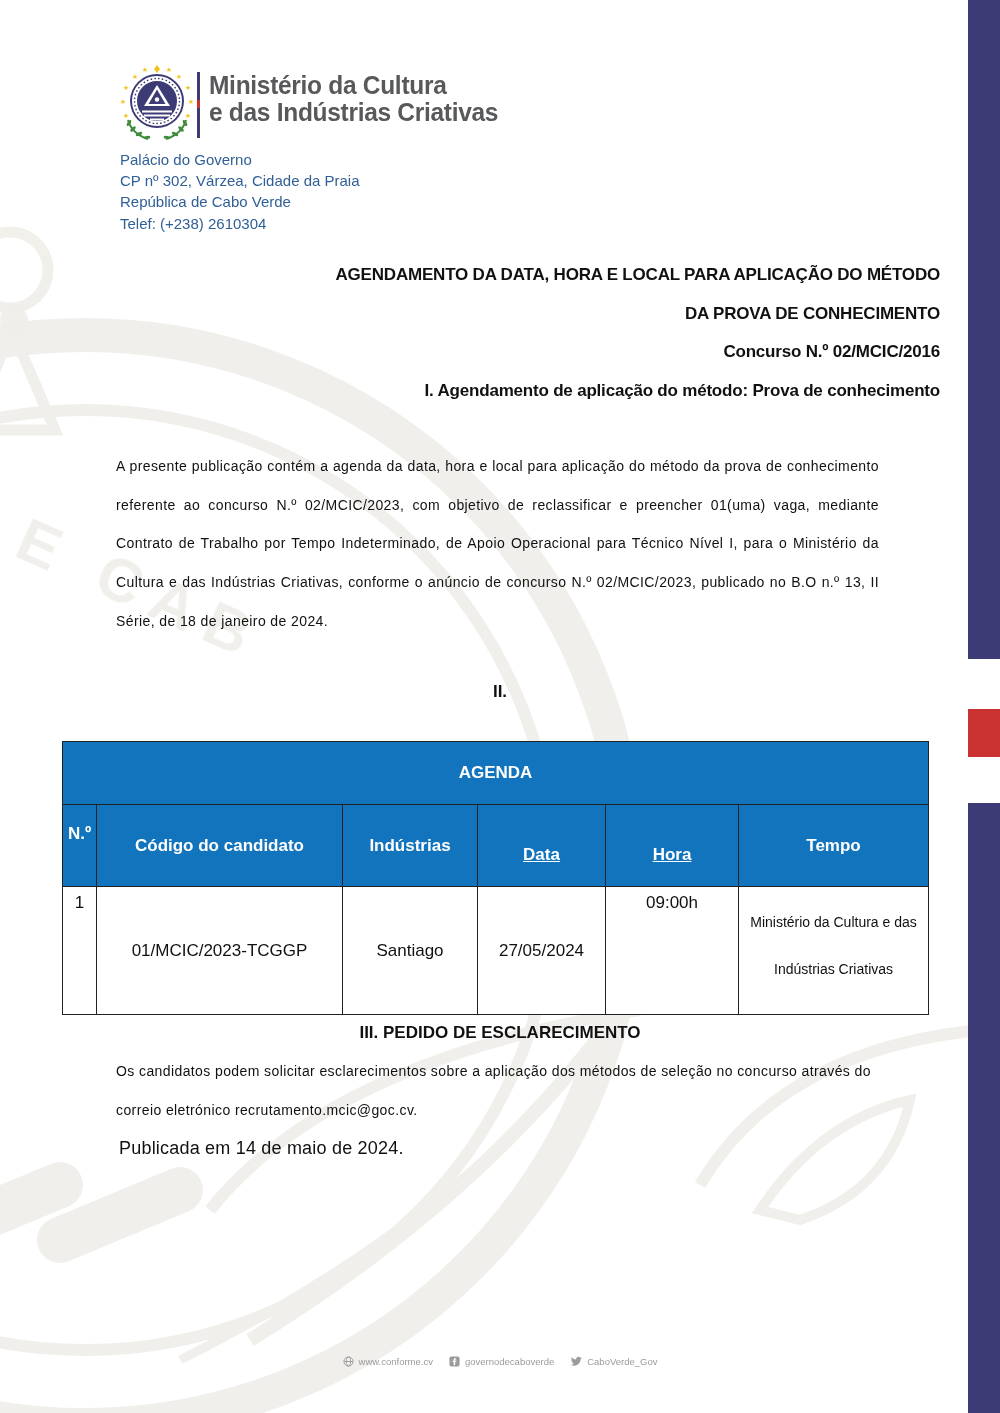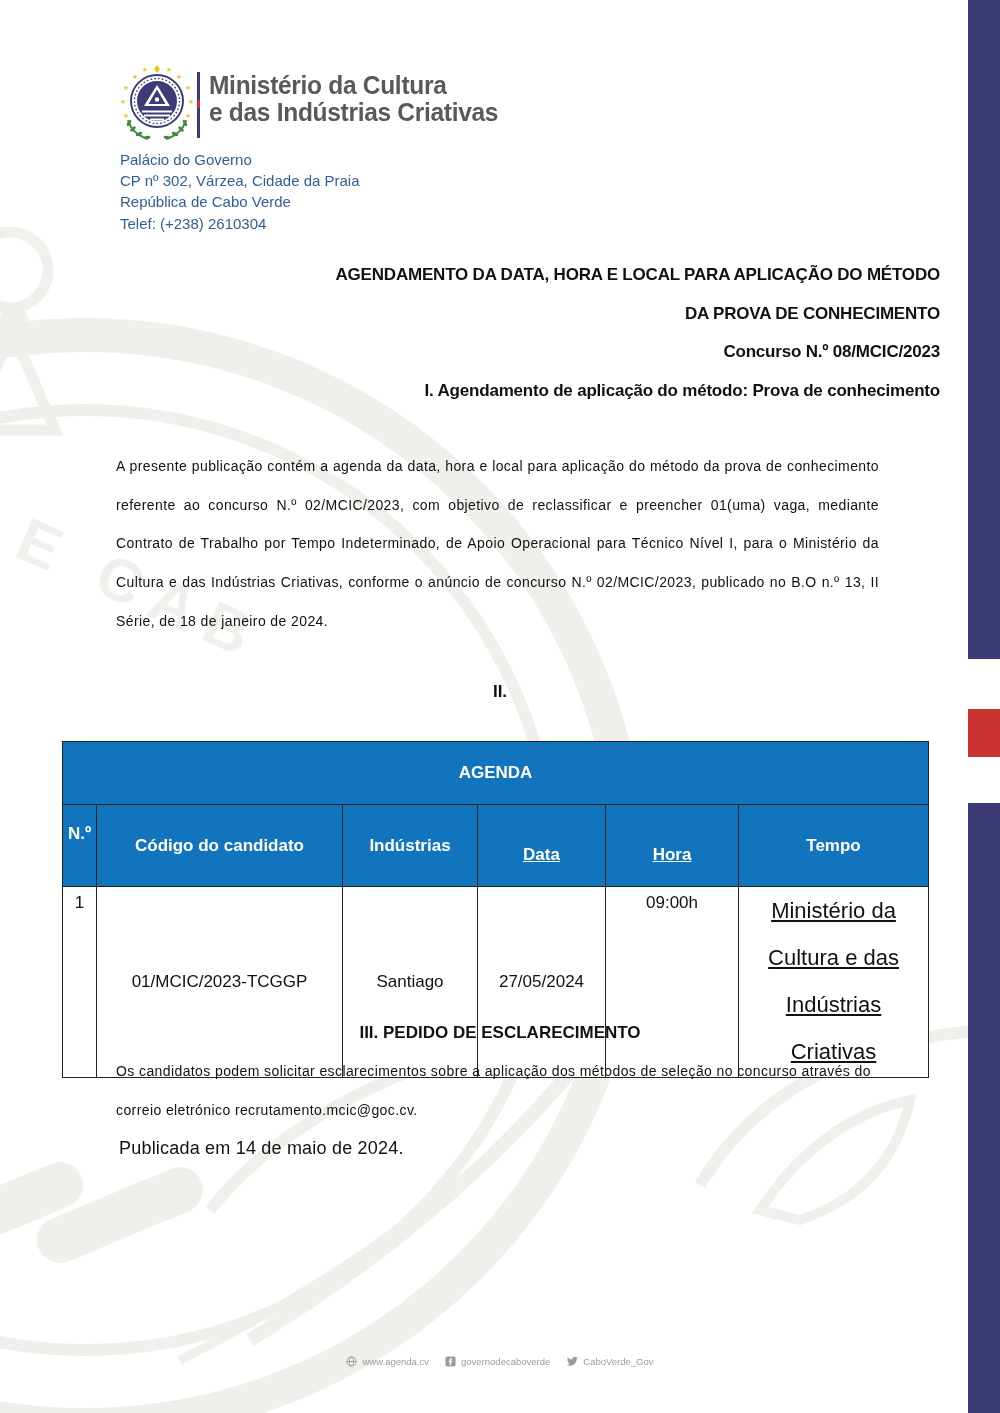--- a/index.html
+++ b/index.html
@@ -52,21 +52,21 @@
   
   .agenda{position:absolute;left:62px;top:741px;width:866px;border-collapse:collapse;table-layout:fixed;}
   .agenda td{border:1.5px solid #222;font-size:17px;text-align:center;padding:2px 3px;overflow:hidden;}
   .agenda .hdr{background:#1274bc;color:#ffffff;font-weight:bold;}
   .agenda .title-row td{height:58px;margin-left:28px;}
   .agenda .head-row td{height:59px;vertical-align:middle;}
   .agenda .head-row td.top-left{vertical-align:top;padding-top:19px;}
   .agenda .head-row td.pushed{padding-top:20px;text-decoration:underline;}
   .agenda .data-row td{height:113px;background:#fff;color:#111;vertical-align:middle;}
   .agenda .data-row td.vtop{vertical-align:top;padding-top:6px;}
-  .agenda .data-row td.local-cell{vertical-align:top;line-height:47px;font-size:22px;padding-top:0;text-decoration:underline;}
+  .agenda .data-row td.local-cell{vertical-align:top;line-height:47px;font-size:14px;padding-top:12px;}
 
   
   .sec-iii-title{
     position:absolute;left:60px;top:1013px;width:880px;text-align:center;
     font-weight:bold;font-size:17px;line-height:39px;color:#111;
   }
   .para-clarif{top:1052px;text-align:left;}
   .published{
     position:absolute;left:119px;top:1138px;width:763px;text-align:left;
     font-size:18px;color:#111;letter-spacing:0.2px;
@@ -171,21 +171,21 @@
     <div class="address">
       <div>Palácio do Governo</div>
       <div>CP nº 302, Várzea, Cidade da Praia</div>
       <div>República de Cabo Verde</div>
       <div>Telef: (+238) 2610304</div>
     </div>
 
     <div class="doc-titles">
       <div>AGENDAMENTO DA DATA, HORA E LOCAL PARA APLICAÇÃO DO MÉTODO</div>
       <div>DA PROVA DE CONHECIMENTO</div>
-      <div>Concurso N.º 08/MCIC/2023</div>
+      <div>Concurso N.º 02/MCIC/2016</div>
       <div>I. Agendamento de aplicação do método: Prova de conhecimento</div>
     </div>
 
     <div class="para para-intro">A presente publicação contém a agenda da data, hora e local para aplicação do método da prova de conhecimento referente ao concurso N.º 02/MCIC/2023, com objetivo de reclassificar e preencher 01(uma) vaga, mediante Contrato de Trabalho por Tempo Indeterminado, de Apoio Operacional para Técnico Nível I, para o Ministério da Cultura e das Indústrias Criativas, conforme o anúncio de concurso N.º 02/MCIC/2023, publicado no B.O n.º 13, II Série, de 18 de janeiro de 2024.</div>
 
     <div class="sec-ii">II.</div>
 
     <table class="agenda">
       <colgroup>
         <col style="width:34px">
@@ -224,21 +224,21 @@
 
     <div class="footer">
       <span class="f-item">
         <svg width="11" height="11" viewBox="0 0 12 12">
           <g fill="none" stroke="#9b9b9b" stroke-width="1">
             <circle cx="6" cy="6" r="5"></circle>
             <ellipse cx="6" cy="6" rx="2.3" ry="5"></ellipse>
             <line x1="1" y1="6" x2="11" y2="6"></line>
           </g>
         </svg>
-        <span>www.agenda.cv</span>
+        <span>www.conforme.cv</span>
       </span>
       <span class="f-item">
         <svg width="11" height="11" viewBox="0 0 12 12">
           <rect x="0.5" y="0.5" width="11" height="11" rx="2" fill="#9b9b9b"></rect>
           <path d="M7.8 2.4 H6.7 c-1 0-1.6.6-1.6 1.6 v1.1 H4 v1.5 h1.1 V10 h1.6 V6.6 h1.2 l.2-1.5 H6.7 V4.2 c0-.3.1-.4.4-.4 h.7 Z" fill="#ffffff"></path>
         </svg>
         <span>governodecaboverde</span>
       </span>
       <span class="f-item">
         <svg width="12" height="12" viewBox="0 0 22 22">

